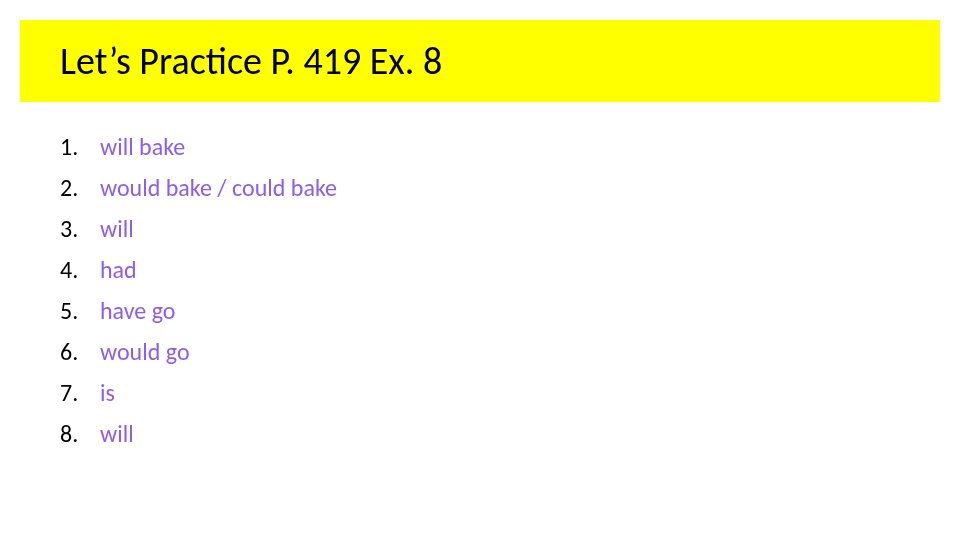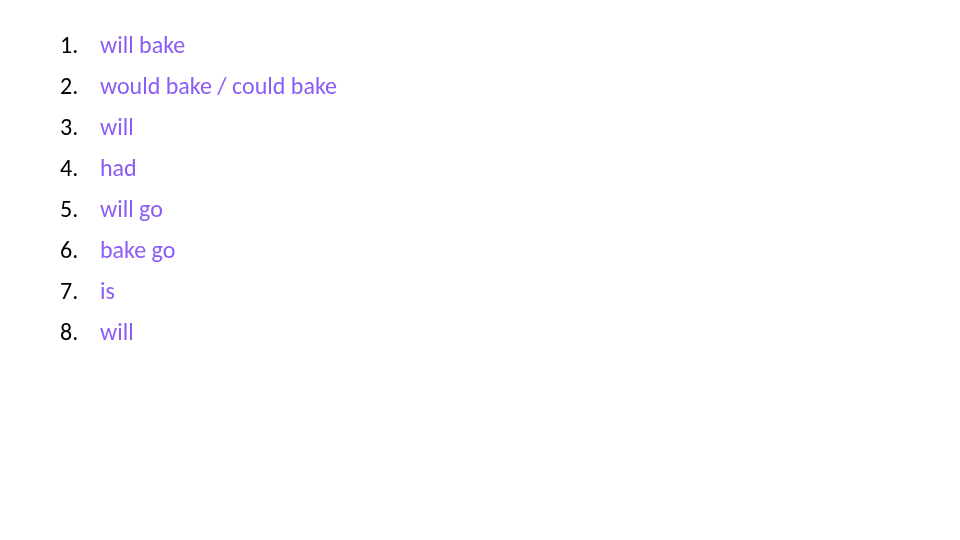--- a/index.html
+++ b/index.html
@@ -59,20 +59,23 @@
     .list-text {
       font-size: 24px;
       color: #8b5cf6;
     }
   </style>
 </head>
 <body>
 
 <div class="slide">
 
+  <div class="header-banner">
+    <h1 class="header-title">Let’s Practice P. 419  Ex. 8</h1>
+  </div>
 
   <div class="content-area">
 
   <div class="list-item">
         <span class="list-number">1.</span>
         <span class="list-text">will bake</span>
       </div>
       <div class="list-item">
         <span class="list-number">2.</span>
         <span class="list-text">would bake / could bake</span>
@@ -80,25 +83,25 @@
       <div class="list-item">
         <span class="list-number">3.</span>
         <span class="list-text">will</span>
       </div>
       <div class="list-item">
         <span class="list-number">4.</span>
         <span class="list-text">had</span>
       </div>
       <div class="list-item">
         <span class="list-number">5.</span>
-        <span class="list-text">will go</span>
+        <span class="list-text">have go</span>
       </div>
       <div class="list-item">
         <span class="list-number">6.</span>
-        <span class="list-text">bake go</span>
+        <span class="list-text">would go</span>
       </div>
       <div class="list-item">
         <span class="list-number">7.</span>
         <span class="list-text">is</span>
       </div>
       <div class="list-item">
         <span class="list-number">8.</span>
         <span class="list-text">will</span>
       </div>
     </div>

